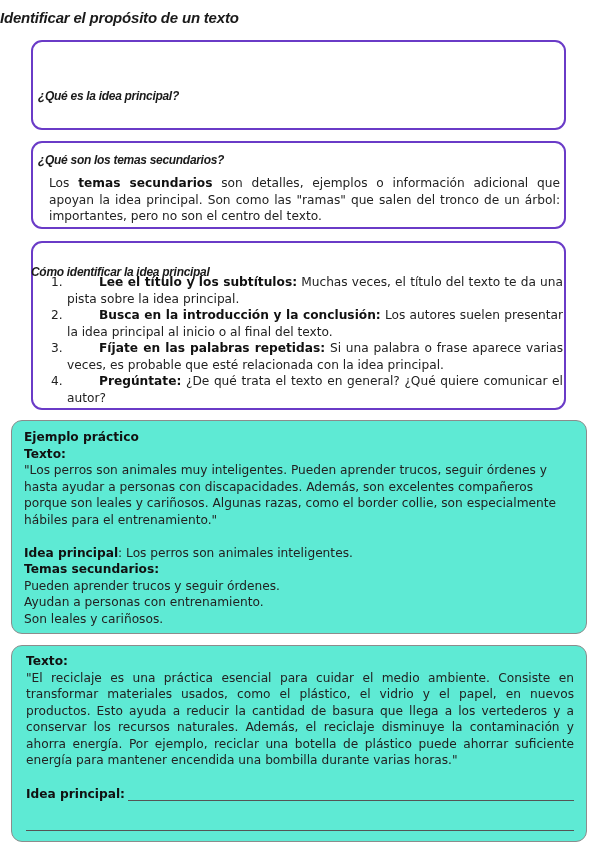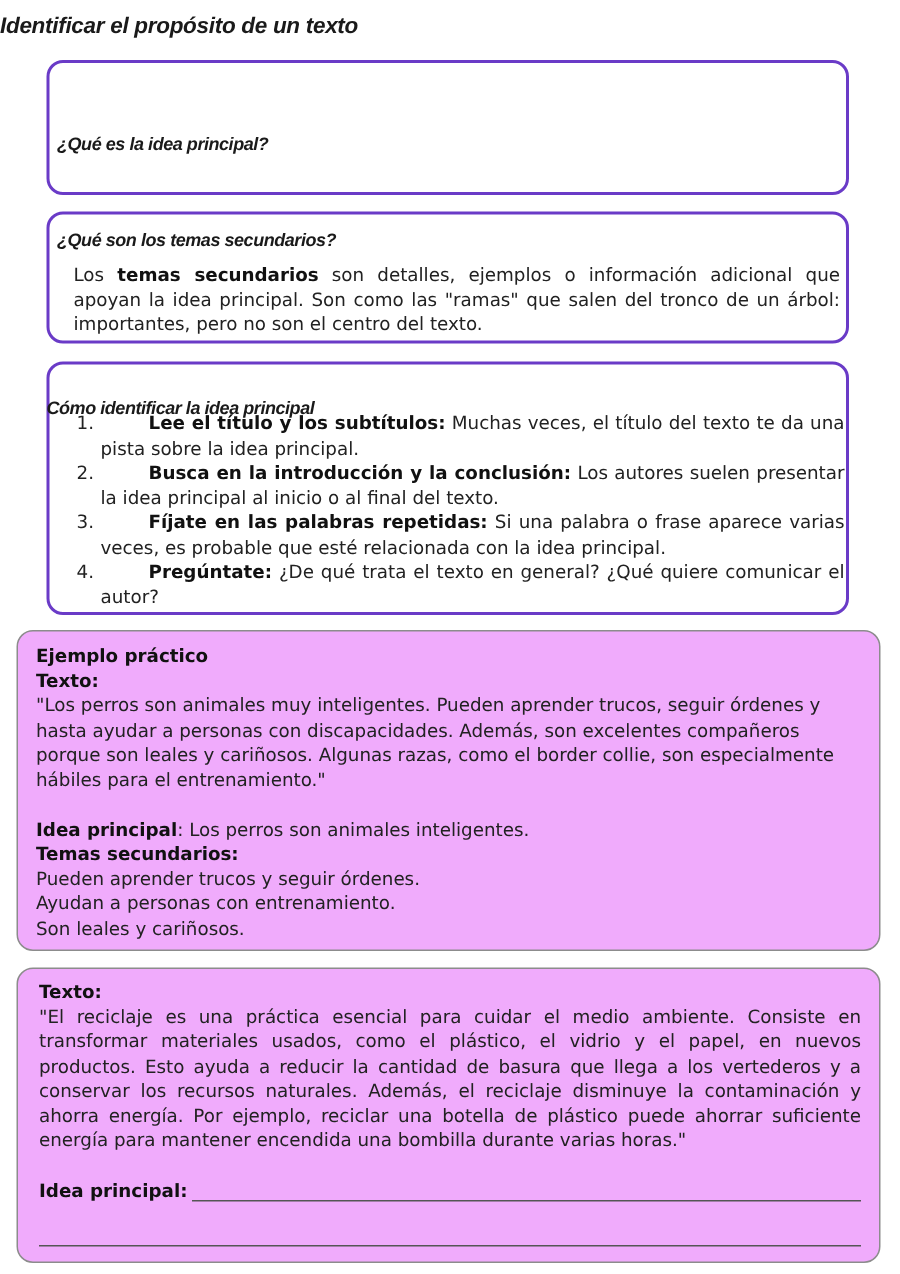--- a/index.html
+++ b/index.html
@@ -87,21 +87,21 @@
       top: 0;
     }
     #box3 li b { font-weight: bold; color: #111; margin-left: 32px; }
 
     .gray-box {
       position: absolute;
       left: 11px;
       width: 576px;
       border: 1.5px solid #8c8c8c;
       border-radius: 11px;
-      background: #f0abfc;
+      background: #5eead4;
       box-sizing: border-box;
     }
     #example-box { top: 420px; height: 214px; }
     #example-box .content {
       position: absolute;
       top: 8px;
       left: 12px;
       width: 555px;
       font-size: 12.2px;
       line-height: 16.5px;

